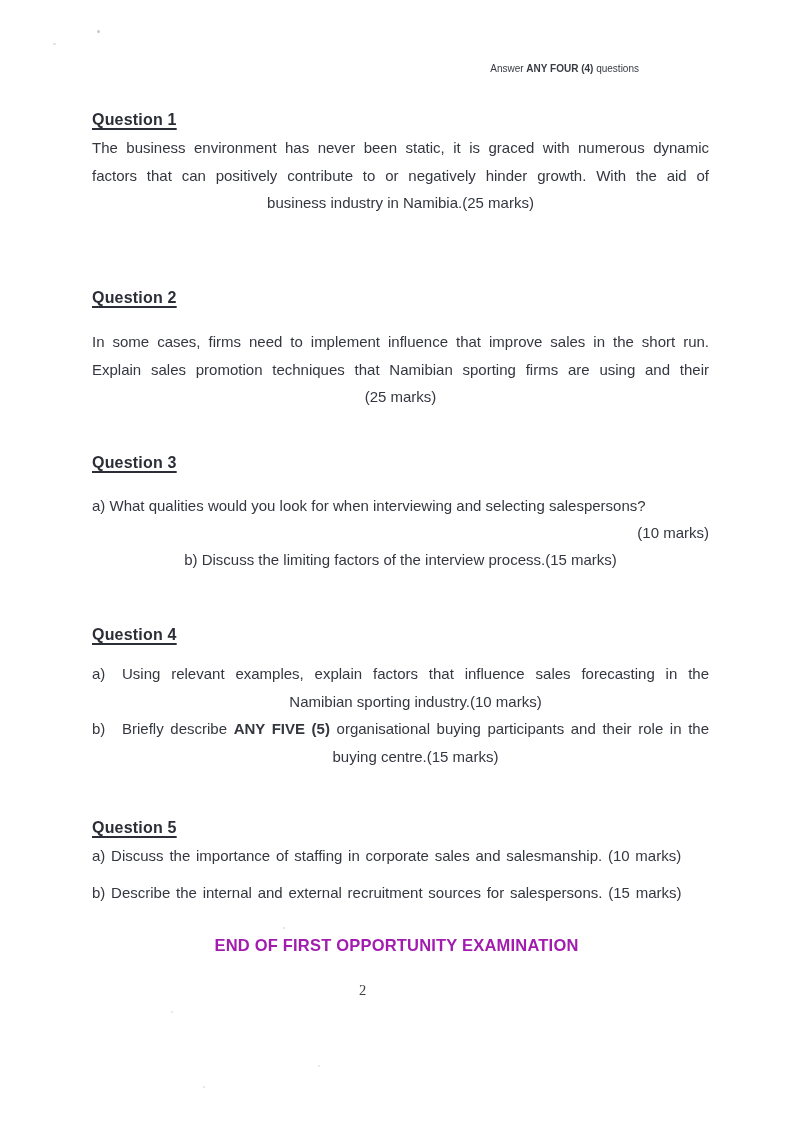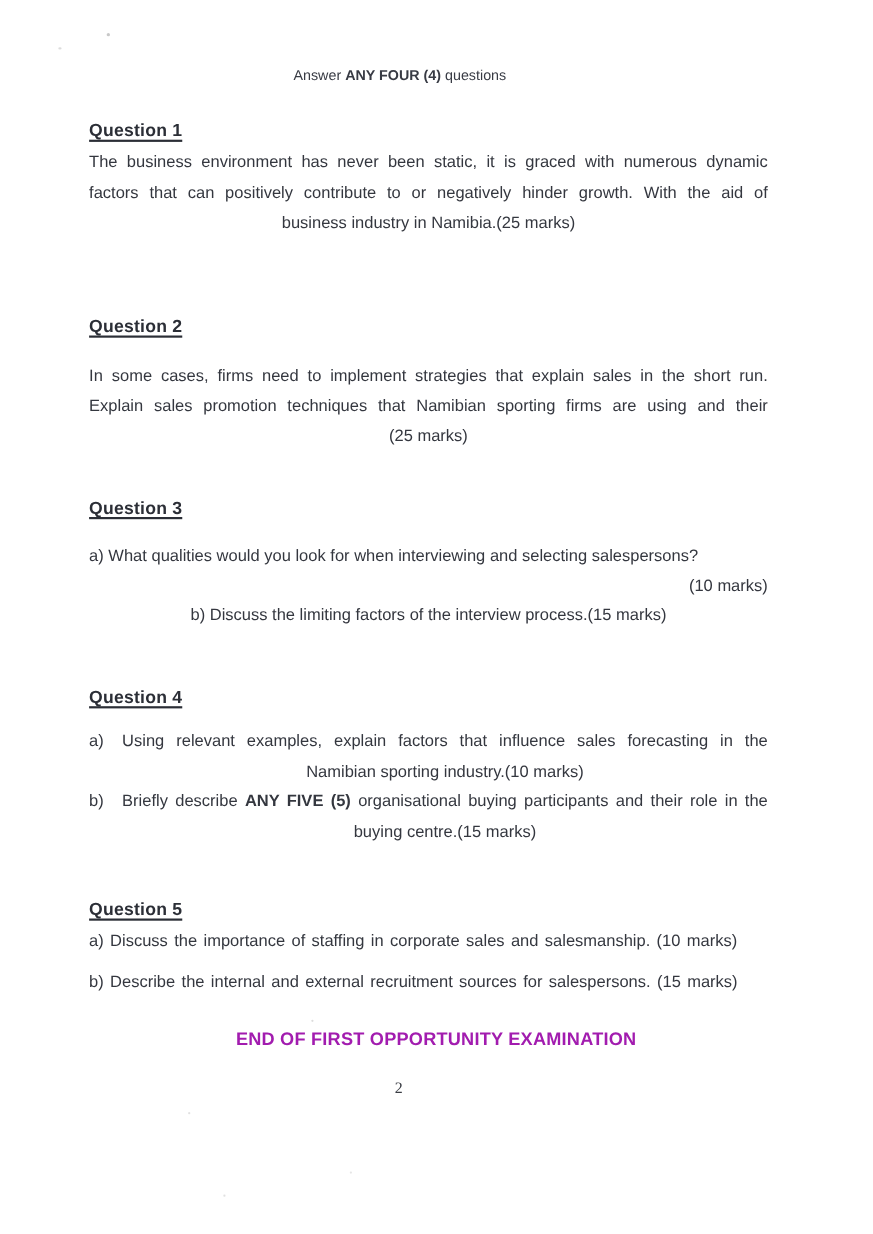--- a/index.html
+++ b/index.html
@@ -8,23 +8,23 @@
     background:#ffffff;
     position:relative;
     overflow:hidden;
     font-family:"Liberation Sans", sans-serif;
     font-size:15px;
     color:#34373f;
   }
   .instruction {
     position:absolute; top:55px; left:88px; width:617px;
     box-sizing:border-box; padding-right:66px;
-    text-align:center; font-size:13px; line-height:28px; color:#383b44;
+    text-align:right; font-size:10px; line-height:28px; color:#383b44;
   }
-  .q { position:absolute; left:81px; width:617px; }
+  .q { position:absolute; left:92px; width:617px; }
   .qtitle { line-height:28px; font-size:16px; font-weight:bold; color:#2b2e36; letter-spacing:0.2px; }
   .qtitle .ul {
     text-decoration:underline;
     text-decoration-thickness:1.5px;
     text-underline-offset:3px;
   }
   .para { margin:0; }
   .jline { text-align:justify; text-align-last:justify; line-height:27.7px; }
   .fline { display:flex; justify-content:center; line-height:27.7px; }
   .marks { white-space:nowrap; }
@@ -77,21 +77,21 @@
       <div class="fline">
         <span>business industry in Namibia.</span>
         <span class="marks">(25 marks)</span>
       </div>
     </div>
   </section>
 
   <section class="q" style="top:284px">
     <div class="qtitle"><span class="ul">Question 2</span></div>
     <div class="para" style="margin-top:16px">
-      <div class="jline">In some cases, firms need to implement strategies that explain sales in the short run.</div>
+      <div class="jline">In some cases, firms need to implement influence that improve sales in the short run.</div>
       <div class="jline">Explain sales promotion techniques that Namibian sporting firms are using and their</div>
       <div class="fline">
         <span class="marks">(25 marks)</span>
       </div>
     </div>
   </section>
 
   <section class="q" style="top:449px">
     <div class="qtitle"><span class="ul">Question 3</span></div>
     <div class="para" style="margin-top:15px">

